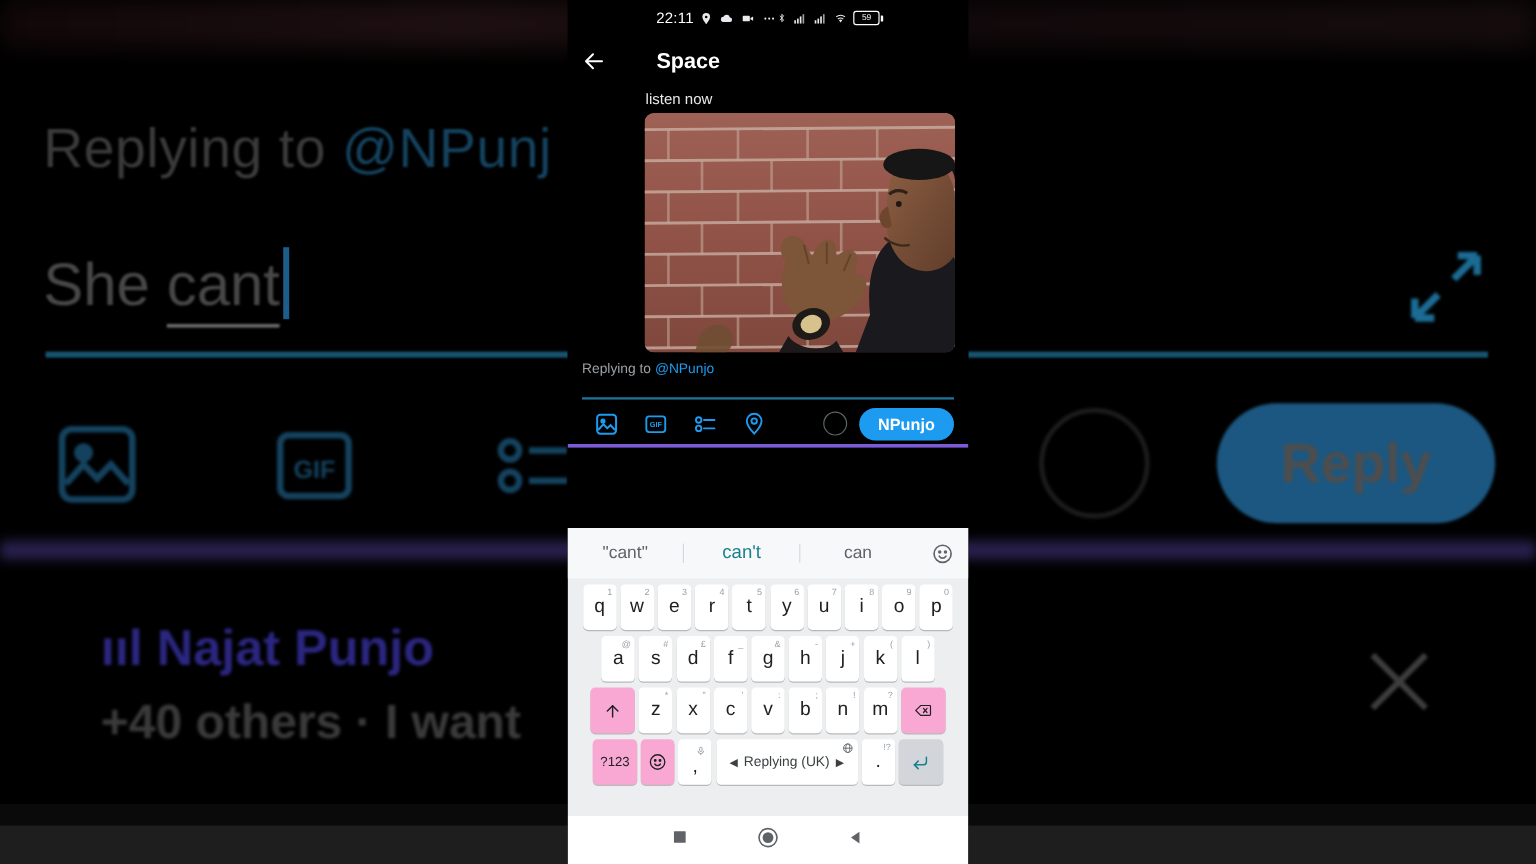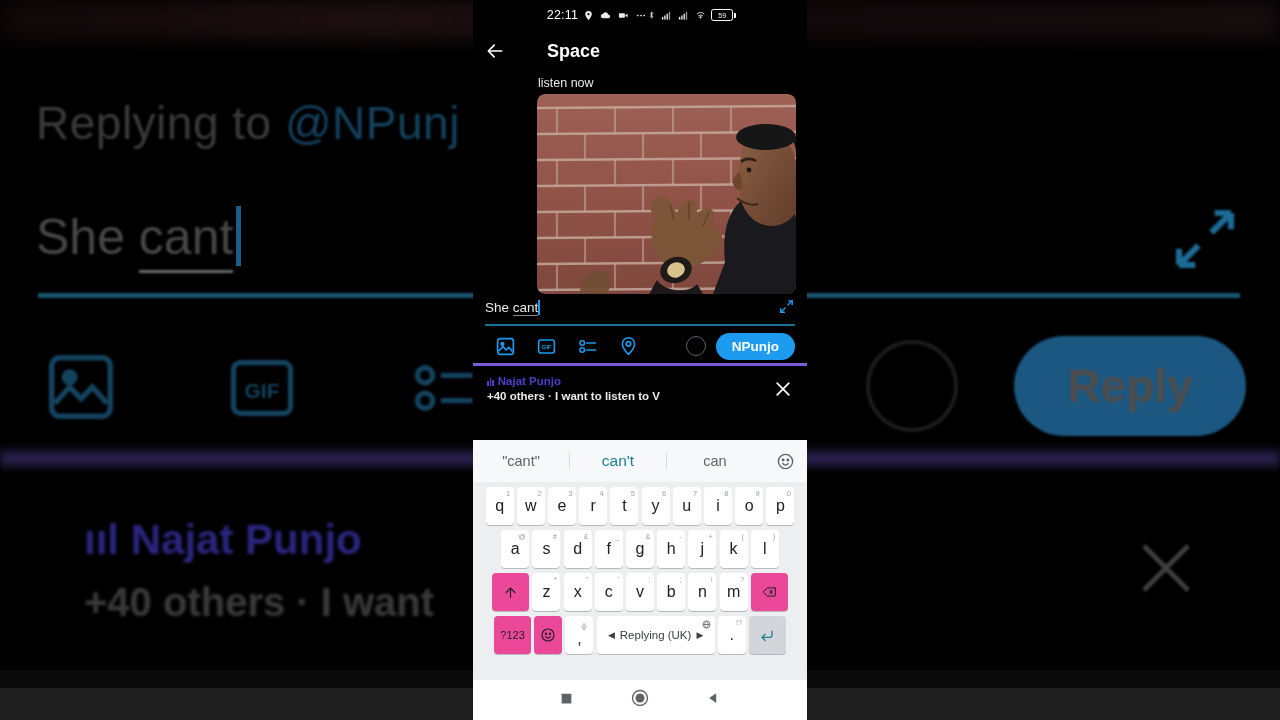--- a/index.html
+++ b/index.html
@@ -87,21 +87,21 @@
   .sug{ flex:1; text-align:center; font-size:14.5px; color:#5f6368; cursor:pointer; }
   .sug.active{ color:#1a7f8e; font-weight:normal; font-size:15.5px; }
   .sug-div{ width:1px; height:16px; background:#d6d9dc; }
   .sug-emoji{ width:44px; display:flex; justify-content:center; cursor:pointer;}
 
   .krow{ display:flex; justify-content:center; align-items:center; gap:3.2px; padding:0 3px; margin-top:5px; }
   .key{ position:relative; width:28px; height:38px; background:#fff; border-radius:4px;
         display:flex; align-items:center; justify-content:center; font-size:16px; color:#202124;
         box-shadow:0 1px 0 rgba(0,0,0,.22); cursor:pointer; }
   .key sup{ position:absolute; top:2px; right:3.5px; font-size:7.5px; color:#9aa0a6; }
-  .key.fn{ background:#ec4899; }
+  .key.fn{ background:#f9a8d4; }
   .key.wide{ width:37px; }
   .key.space{ width:118px; background:#fff; font-size:11.5px; color:#3c4043; }
   .key.enter{ width:37px; background:#d2d5d9; color:#1a7f8e; }
   .krow.r2{ padding-left:16px; padding-right:16px; }
   .spacelabel{ display:flex; align-items:center; gap:5px; }
   .globe{ position:absolute; top:2.5px; right:4px; }
   .mic{ position:absolute; top:2px; right:5px; }
 
   
   .navbar{ position:absolute; left:0; bottom:0; width:334px; height:40px; background:#fff;
@@ -310,30 +310,22 @@
             <path d="M120 186 C128 198 152 200 160 190 L166 200 L112 200 Z" fill="#191517"></path>
 
             <path d="M46 186 C52 176 64 174 70 180 C76 186 74 196 68 200 L42 200 Z" fill="#6e4a30" opacity=".9"></path>
             <rect width="259" height="200" fill="#ffffff" opacity=".02"></rect>
           </g>
         </svg>
       </div>
     </div>
 
     <div class="compose">
-
-      <div class="ctext-row">
-        <div class="ctext"><span>She </span><span class="misspell">cant</span><span class="caret"></span></div>
-        <svg class="expand-ico" viewBox="0 0 24 24" fill="none" stroke="#1d9bf0" stroke-width="2" stroke-linecap="round" stroke-linejoin="round">
-          <path d="M14 10l6-6"></path>
-            <polyline points="15,4 20,4 20,9"></polyline>
-          <path d="M10 14l-6 6"></path>
-            <polyline points="9,20 4,20 4,15"></polyline>
-        </svg>
-      </div>
+      <div class="reply-to"><span>Replying to </span><span class="handle">@NPunjo</span></div>
+
 
       <div class="blue-rule"></div>
 
       <div class="toolbar">
         <div class="tb-ico">
           <svg width="21" height="21" viewBox="0 0 24 24" fill="none" stroke="#1d9bf0" stroke-width="1.9">
             <rect x="3" y="3" width="18" height="18" rx="3"></rect>
               <circle cx="8.5" cy="9" r="1.5" fill="#1d9bf0"></circle>
             <path d="M4 17.5l5-5.5 3.6 3.8L15.8 13 20 17.5"></path>
           </svg>
@@ -358,37 +350,20 @@
               <circle cx="12" cy="9" r="2.6"></circle>
           </svg>
         </div>
         <div class="tb-spacer"></div>
         <div class="counter"></div>
         <button class="reply-btn">NPunjo</button>
         <div class="purple-underline"></div>
       </div>
     </div>
 
-    <div class="space-banner">
-      <div class="sb-texts">
-        <div class="sb-name">
-          <span class="bars">
-              <i></i>
-              <i></i>
-              <i></i>
-            </span>
-          <span>Najat Punjo</span>
-        </div>
-        <div class="sb-sub">+40 others · I want to listen to V</div>
-      </div>
-      <svg class="close-x" viewBox="0 0 24 24" fill="none" stroke="#fff" stroke-width="2" stroke-linecap="round">
-        <line x1="5" y1="5" x2="19" y2="19"></line>
-          <line x1="19" y1="5" x2="5" y2="19"></line>
-      </svg>
-    </div>
 
     <div class="keyboard">
       <div class="suggest">
         <div class="sug">"cant"</div>
         <div class="sug-div"></div>
         <div class="sug active">can't</div>
         <div class="sug-div"></div>
         <div class="sug">can</div>
         <div class="sug-emoji">
           <svg width="19" height="19" viewBox="0 0 24 24" fill="none" stroke="#5f6368" stroke-width="1.7">

